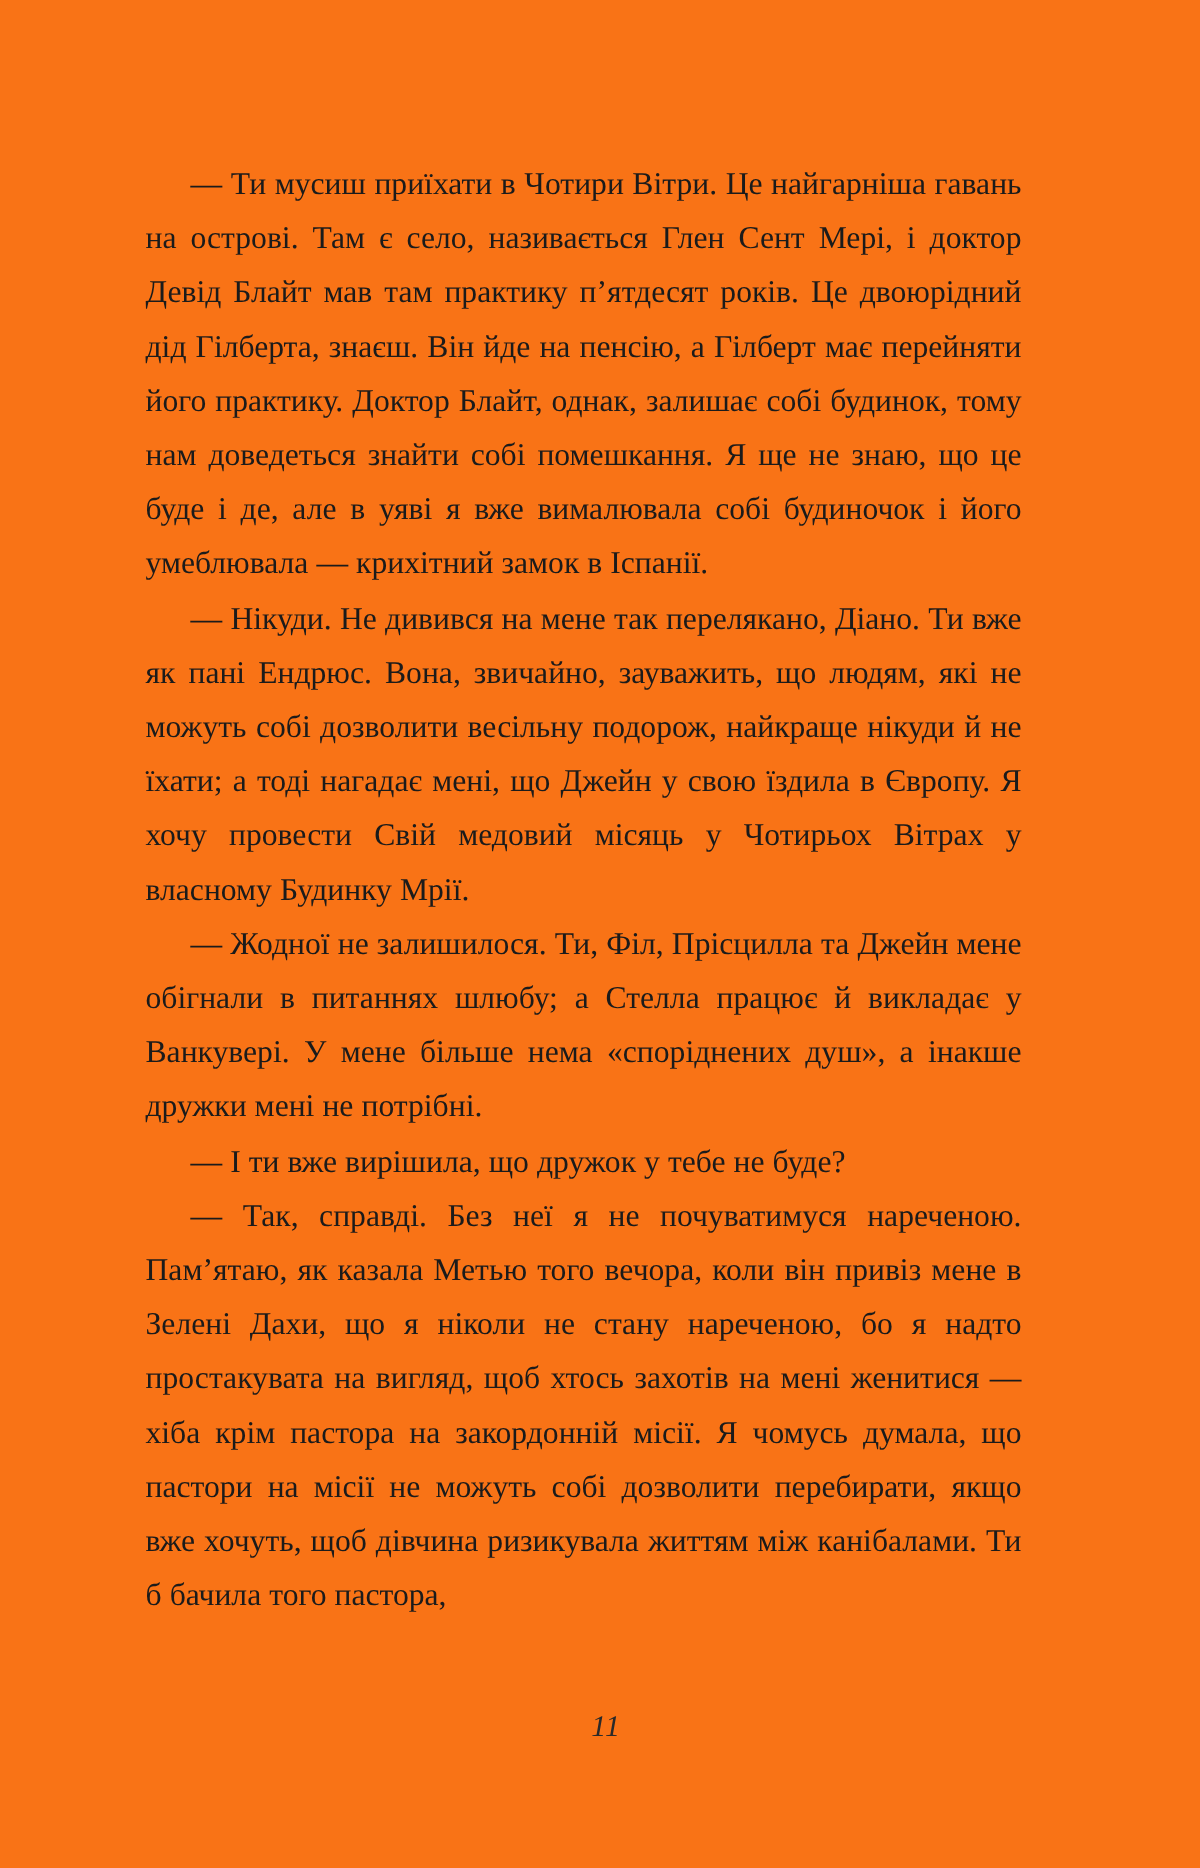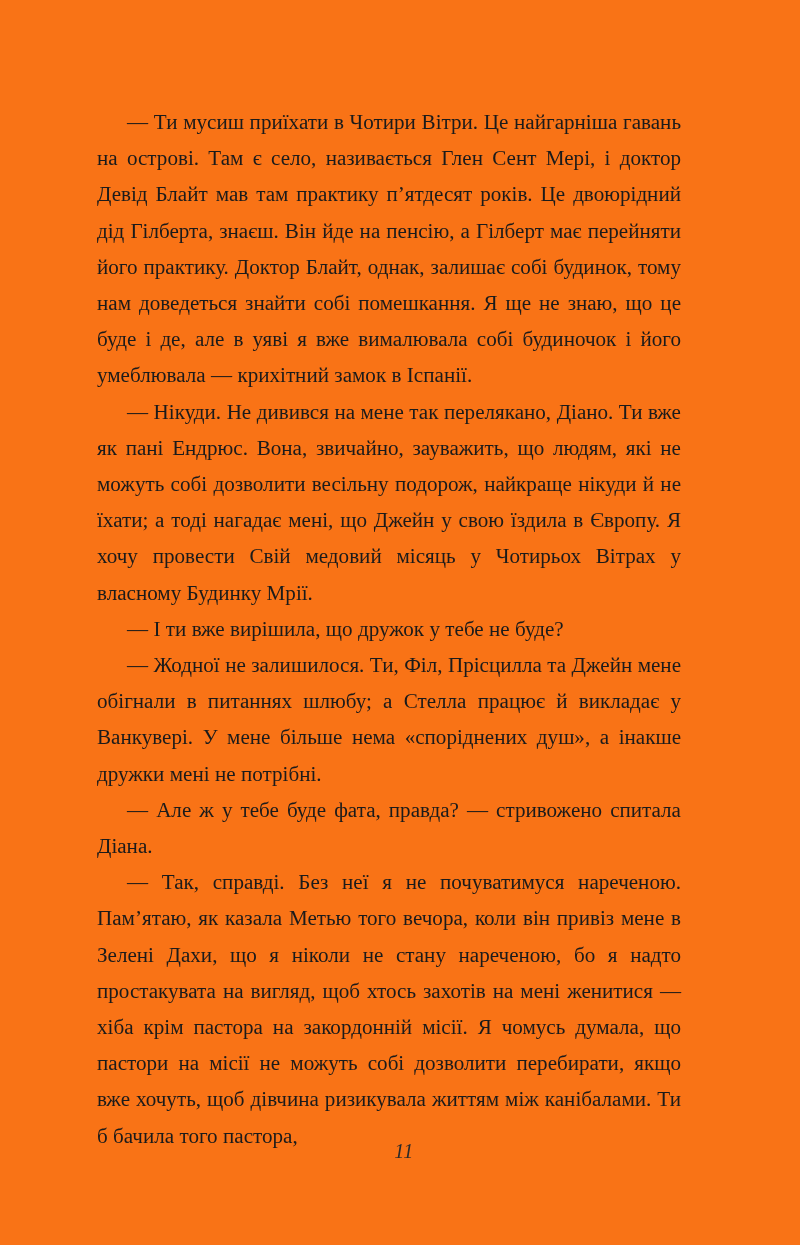--- a/index.html
+++ b/index.html
@@ -61,23 +61,22 @@
   }
 </style>
 </head>
 <body>
 
 <div class="page">
 
   <div class="text-block">
     <p class="para">— Ти мусиш приїхати в Чотири Вітри. Це найгарніша гавань на острові. Там є село, називається Глен Сент Мері, і доктор Девід Блайт мав там практику п’ятдесят років. Це двоюрідний дід Гілберта, знаєш. Він йде на пенсію, а Гіл­берт має перейняти його практику. Доктор Блайт, однак, залишає собі будинок, тому нам доведеться знайти собі помешкання. Я ще не знаю, що це буде і де, але в уяві я вже вималювала собі будиночок і його умеблювала — крихіт­ний замок в Іспанії.</p>
     <p class="para last-line-flush">— Нікуди. Не дивився на мене так перелякано, Діано. Ти вже як пані Ендрюс. Вона, звичайно, зауважить, що людям, які не можуть собі дозволити весільну подорож, найкраще нікуди й не їхати; а тоді нагадає мені, що Джейн у свою їздила в Європу. Я хочу провести Свій медовий мі­сяць у Чотирьох Вітрах у власному Будинку Мрії.</p>
+    <p class="para last-line-flush">— Жодної не залишилося. Ти, Філ, Прісцилла та Джейн мене обігнали в питаннях шлюбу; а Стелла працює й викладає у Ванкувері. У мене більше нема «споріднених душ», а інакше дружки мені не потрібні.</p>
     <p class="para last-line-flush">— І ти вже вирішила, що дружок у тебе не буде?</p>
-    <p class="para last-line-flush">— Жодної не залишилося. Ти, Філ, Прісцилла та Джейн мене обігнали в питаннях шлюбу; а Стелла працює й викладає у Ванкувері. У мене більше нема «споріднених душ», а інакше дружки мені не потрібні.</p>
-    <p class="para last-line-flush">— Але ж у тебе буде фата, правда? — стривожено спи­тала Діана.</p>
     <p class="para last-line-flush">— Так, справді. Без неї я не почуватимуся нареченою. Пам’ятаю, як казала Метью того вечора, коли він привіз мене в Зелені Дахи, що я ніколи не стану нареченою, бо я надто простакувата на вигляд, щоб хтось захотів на мені женитися — хіба крім пастора на закордонній місії. Я чомусь думала, що пастори на місії не можуть собі доз­волити перебирати, якщо вже хочуть, щоб дівчина ризи­кувала життям між канібалами. Ти б бачила того пастора,</p>
   </div>
 
   <div class="page-number-area">
     <span class="page-number">11</span>
   </div>
 
 </div>
 
 </body></html>

